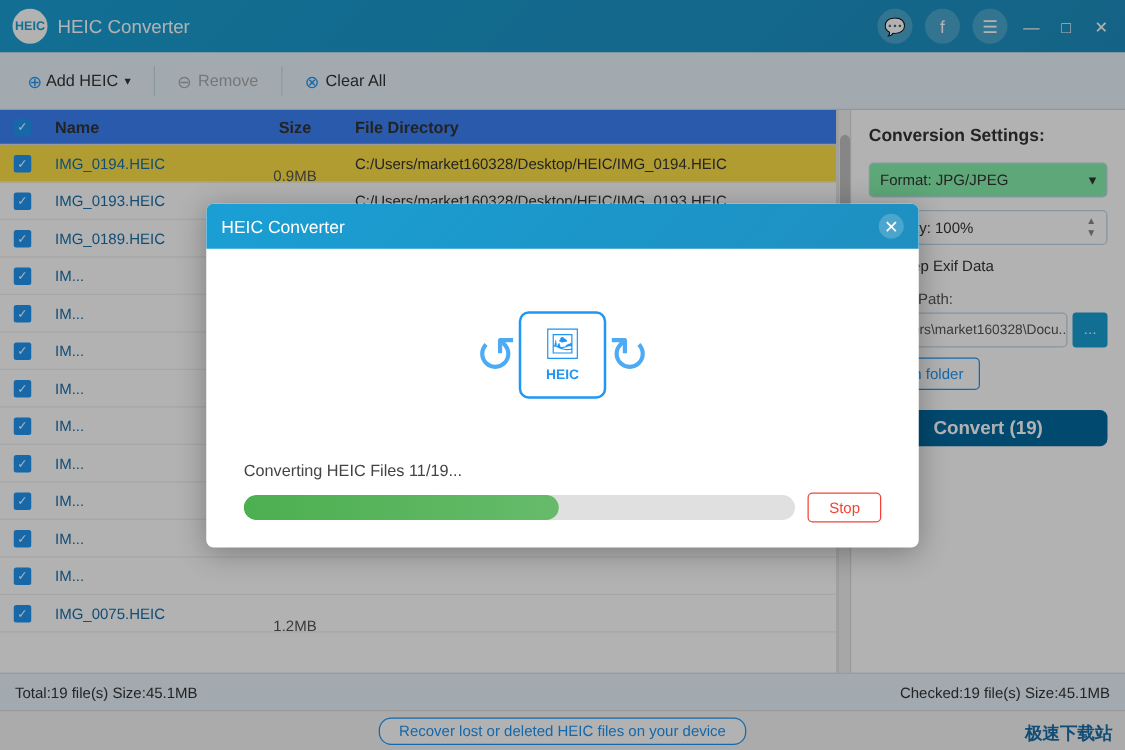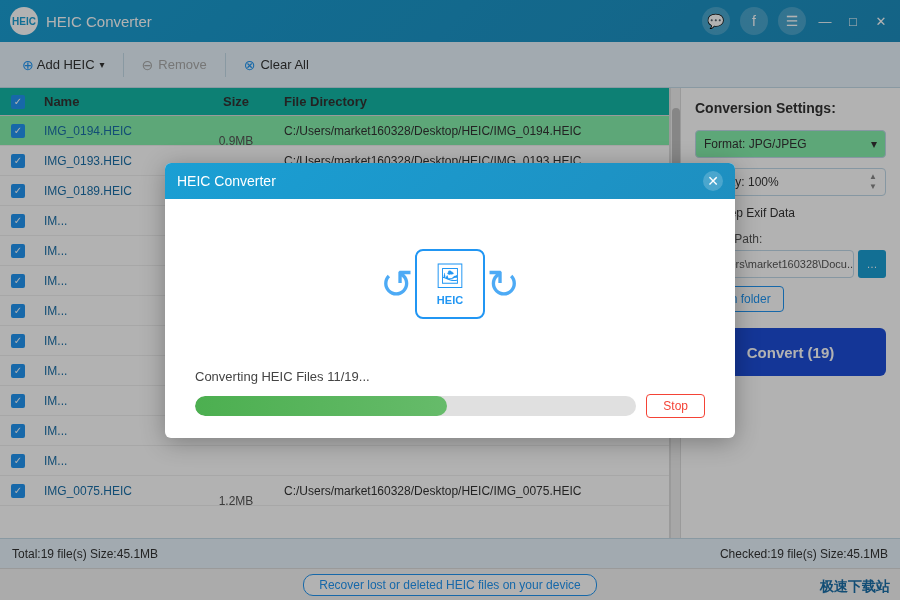--- a/index.html
+++ b/index.html
@@ -65,38 +65,38 @@
     .file-list-area {
       flex: 1;
       background: white;
       border-right: 1px solid #ddd;
       overflow: hidden;
       display: flex;
       flex-direction: column;
     }
     .file-list-header {
       display: flex;
-      background: #14b8a6;
+      background: #3b82f6;
       border-bottom: 1px solid #ddd;
       height: 28px;
       align-items: center;
     }
     .col-check { width: 36px; display: flex; align-items: center; justify-content: center; }
     .col-name { width: 160px; padding: 0 8px; font-weight: 600; color: #333; }
     .col-size { width: 80px; padding: 0 8px; font-weight: 600; color: #333; text-align: center; }
     .col-dir { flex: 1; padding: 0 8px; font-weight: 600; color: #333; }
 
     .file-list-body { flex: 1; overflow-y: auto; }
     .file-row {
       display: flex;
       align-items: center;
       height: 30px;
       border-bottom: 1px solid #f0f0f0;
     }
-    .file-row.highlighted { background: #86efac; align-items: center; }
+    .file-row.highlighted { background: #fde047; align-items: center; }
 
     .checkbox-cell {
       width: 36px; display: flex; align-items: center; justify-content: center;
     }
     .checkbox {
       width: 14px; height: 14px; background: #2196f3;
       border-radius: 2px; display: flex; align-items: center; justify-content: center;
       cursor: pointer;
     }
     .checkbox::after { content: '✓'; color: white; font-size: 10px; }
@@ -157,21 +157,21 @@
       width: 28px; height: 28px; background: #1a9fd4; border-radius: 3px;
       display: flex; align-items: center; justify-content: center;
       color: white; font-size: 11px; cursor: pointer;
     }
     .open-folder-btn {
       border: 1px solid #2196f3; color: #2196f3; background: white;
       padding: 5px 12px; border-radius: 4px; font-size: 12px; cursor: pointer;
       margin-bottom: 16px;
     }
     .convert-btn {
-      width: 100%; height: 48px; background: #1d4ed8; color: white;
+      width: 100%; height: 29px; background: #0369a1; color: white;
       border-radius: 6px; font-size: 15px; font-weight: 600; cursor: pointer;
       display: flex; align-items: center; justify-content: center;
     }
 
     
     .status-bar {
       background: #e8f4fc;
       height: 30px;
       display: flex;
       align-items: center;
@@ -429,21 +429,20 @@
           <div class="file-size"></div>
           <div class="file-dir"></div>
         </div>
 
         <div class="file-row">
           <div class="checkbox-cell">
               <div class="checkbox"></div>
             </div>
           <div class="file-name">IMG_0075.HEIC</div>
           <div class="file-size">1.2MB</div>
-          <div class="file-dir">C:/Users/market160328/Desktop/HEIC/IMG_0075.HEIC</div>
         </div>
       </div>
     </div>
 
     <div class="scrollbar-track">
       <div class="scrollbar-thumb"></div>
     </div>
 
     <div class="settings-panel">
       <div class="settings-title">Conversion Settings:</div>

